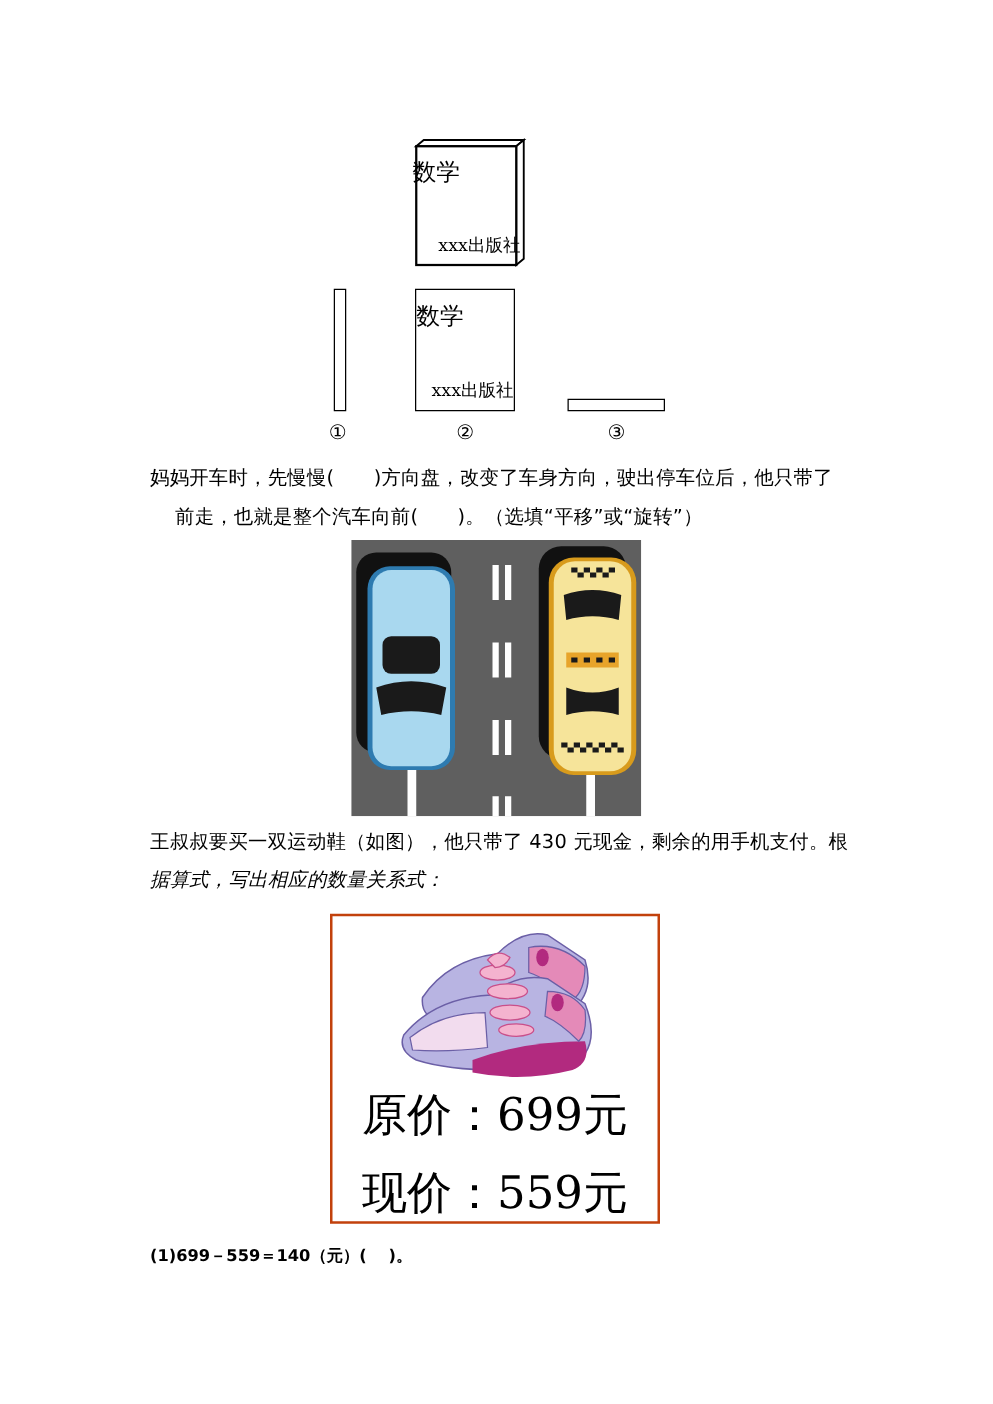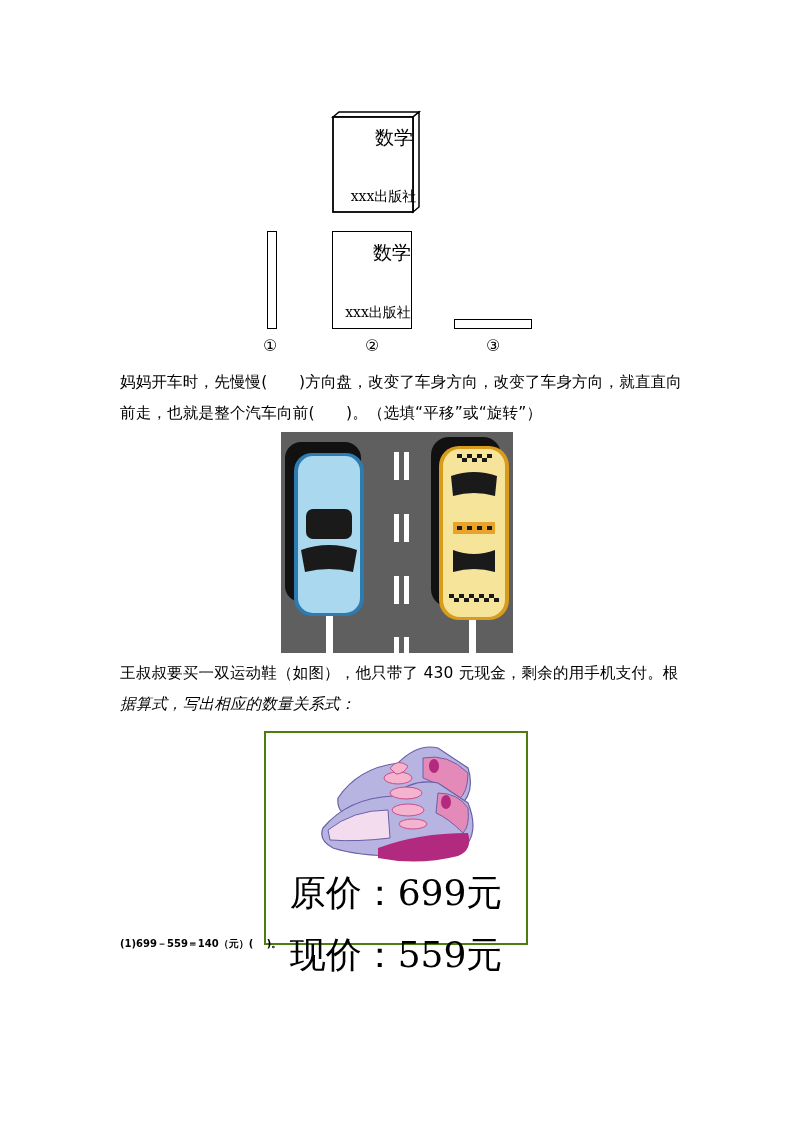--- a/index.html
+++ b/index.html
@@ -1,30 +1,30 @@
 <!DOCTYPE html>
 <html><head>
 <meta charset="utf-8">
 <style>
   html, body { margin:0; padding:0; background:#ffffff; }
   body { width:794px; height:1123px; position:relative; overflow:hidden;
          font-family:"DejaVu Sans", sans-serif; color:#000; }
   .abs { position:absolute; }
   .book { position:absolute; border:1.6px solid #000; background:#fff; box-sizing:border-box; }
-  .book-title { position:absolute; left:0; right:0; text-align:right;
+  .book-title { position:absolute; left:0; right:0; text-align:left;
                 font-family:"DejaVu Serif", serif; font-size:19px; }
   .book-pub { position:absolute; left:12px; right:0; text-align:center;
               font-family:"DejaVu Serif", serif; font-size:14px; white-space:nowrap; }
   .label { position:absolute; font-family:"DejaVu Sans", sans-serif; font-size:16px; }
   .para { position:absolute; left:120px; font-size:15.5px; line-height:31px; white-space:nowrap; letter-spacing:0.2px; }
-  .shoe-box { position:absolute; left:264px; top:731px; width:264px; height:214px;
-              border:2px solid #4d7c0f; box-sizing:border-box; background:#fff; }
+  .shoe-box { position:absolute; left:264px; top:731px; width:264px; height:248px;
+              border:2px solid #c2410c; box-sizing:border-box; background:#fff; }
   .price { position:absolute; left:0; right:0; text-align:center;
            font-family:"DejaVu Serif", serif; font-size:36px; line-height:44px; }
-  .formula { position:absolute; left:120px; top:937px; font-size:10px; font-weight:bold; }
+  .formula { position:absolute; left:120px; top:996px; font-size:13px; font-weight:bold; }
 </style>
 </head>
 <body>
 
 <div class="abs" style="left:330px;top:110px;width:92px;height:106px;">
   <svg width="92" height="106" style="position:absolute;left:0;top:0;">
     <polygon points="3,7 9,2 89,2 83,7" fill="#fff" stroke="#000" stroke-width="1.5"></polygon>
     <polygon points="83,7 89,2 89,97 83,102" fill="#fff" stroke="#000" stroke-width="1.5"></polygon>
     <rect x="3" y="7" width="80" height="95" fill="#fff" stroke="#000" stroke-width="1.8"></rect>
   </svg>
@@ -38,22 +38,22 @@
   <div class="book-title" style="top:8px;">数学</div>
   <div class="book-pub" style="top:72px;">xxx出版社</div>
 </div>
 
 <div class="book" style="left:454px;top:319px;width:78px;height:10px;"></div>
 
 <div class="label" style="left:263px;top:336px;">①</div>
 <div class="label" style="left:365px;top:336px;">②</div>
 <div class="label" style="left:486px;top:336px;">③</div>
 
-<div class="para" style="top:367px;">妈妈开车时，先慢慢(　　)方向盘，改变了车身方向，改变了车身方向，就直直向</div>
-<div class="para" style="top:398px;">前走，也就是整个汽车向前(　　)。（选填“平移”或“旋转”）</div>
+<div class="para" style="top:367px;">妈妈开车时，先慢慢(　　)方向盘，改变了车身方向，驶出停车位后，他只带了</div>
+<div class="para" style="top:398px;margin-left:20px;">前走，也就是整个汽车向前(　　)。（选填“平移”或“旋转”）</div>
 
 <div class="abs" style="left:281px;top:432px;width:232px;height:221px;">
   <svg width="232" height="221" viewBox="0 0 232 221">
     <rect x="0" y="0" width="232" height="221" fill="#5f5f5f"></rect>
 
     <g fill="#ffffff">
       <rect x="113" y="20" width="5" height="28"></rect>
         <rect x="123" y="20" width="5" height="28"></rect>
       <rect x="113" y="82" width="5" height="28"></rect>
         <rect x="123" y="82" width="5" height="28"></rect>

